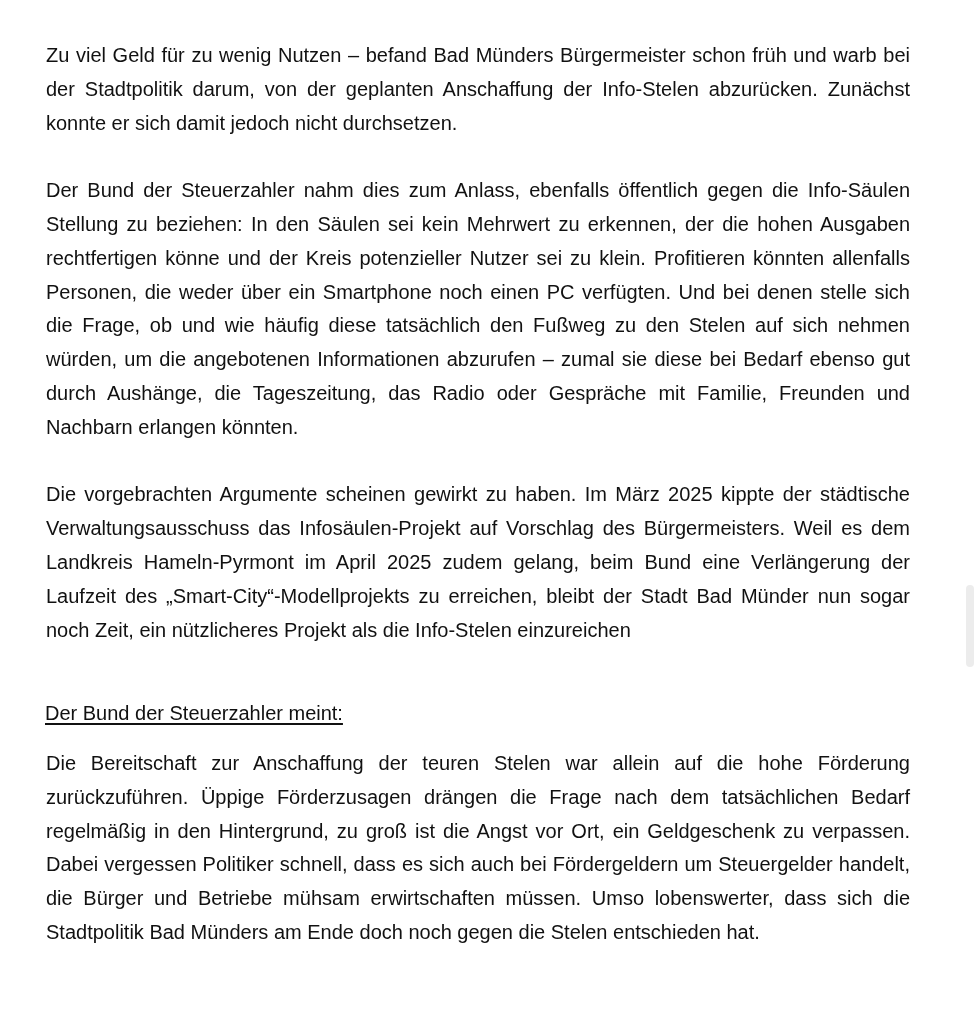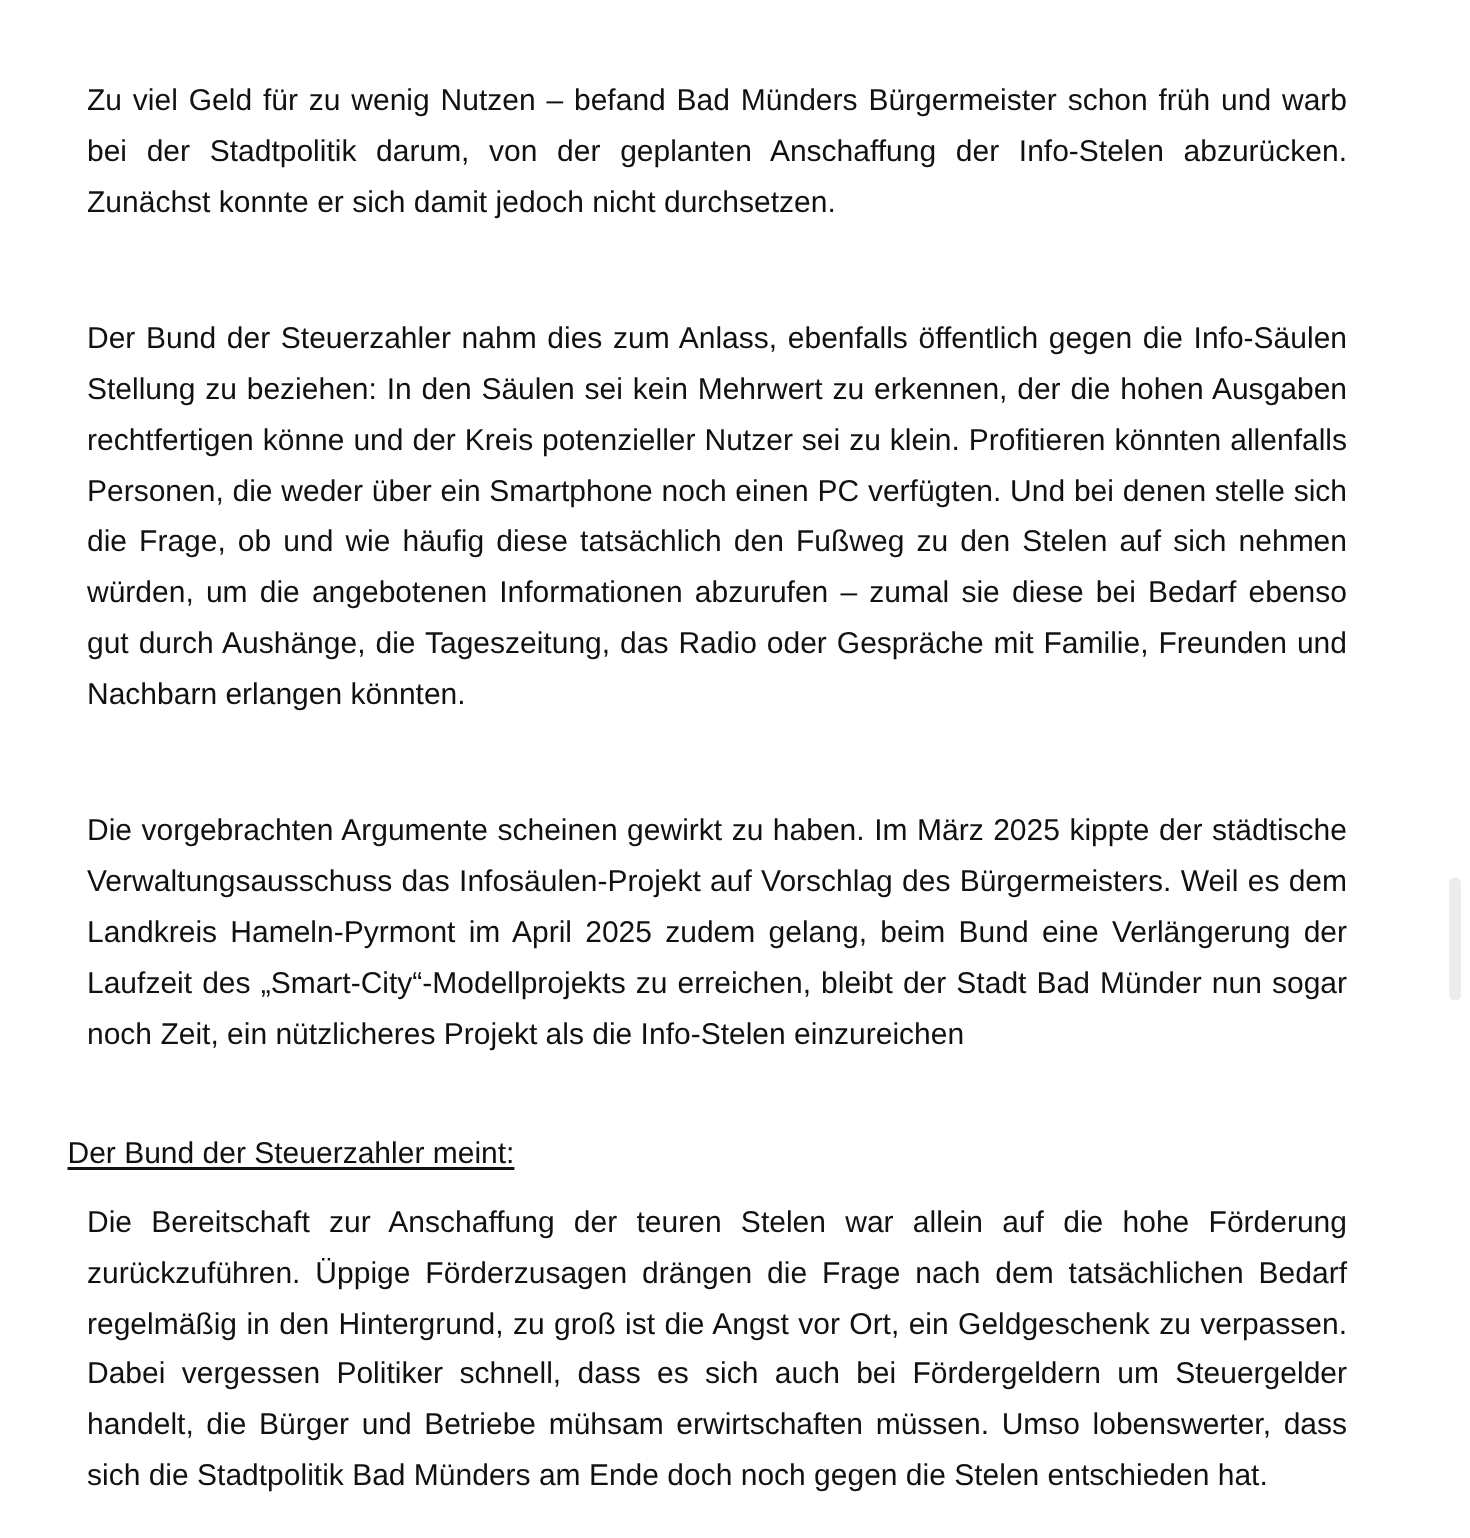--- a/index.html
+++ b/index.html
@@ -15,29 +15,29 @@
       font-family: "Liberation Sans", sans-serif;
       color: #111111;
     }
     .page {
       position: absolute;
       left: 46px;
       top: 39px;
       width: 864px;
     }
     .para {
-      margin: 12px;
+      margin: 0;
       font-size: 20px;
       line-height: 33.8px;
       text-align: justify;
       hyphens: manual;
     }
     .gap { height: 33.8px; }
     .heading {
-      margin: 0;
+      margin: 16px;
       font-size: 20px;
       line-height: 33.8px;
       text-decoration: underline;
       text-underline-offset: 3px;
       margin-left: -1px;
     }
     .scrollbar {
       position: absolute;
       left: 966px;
       top: 585px;

